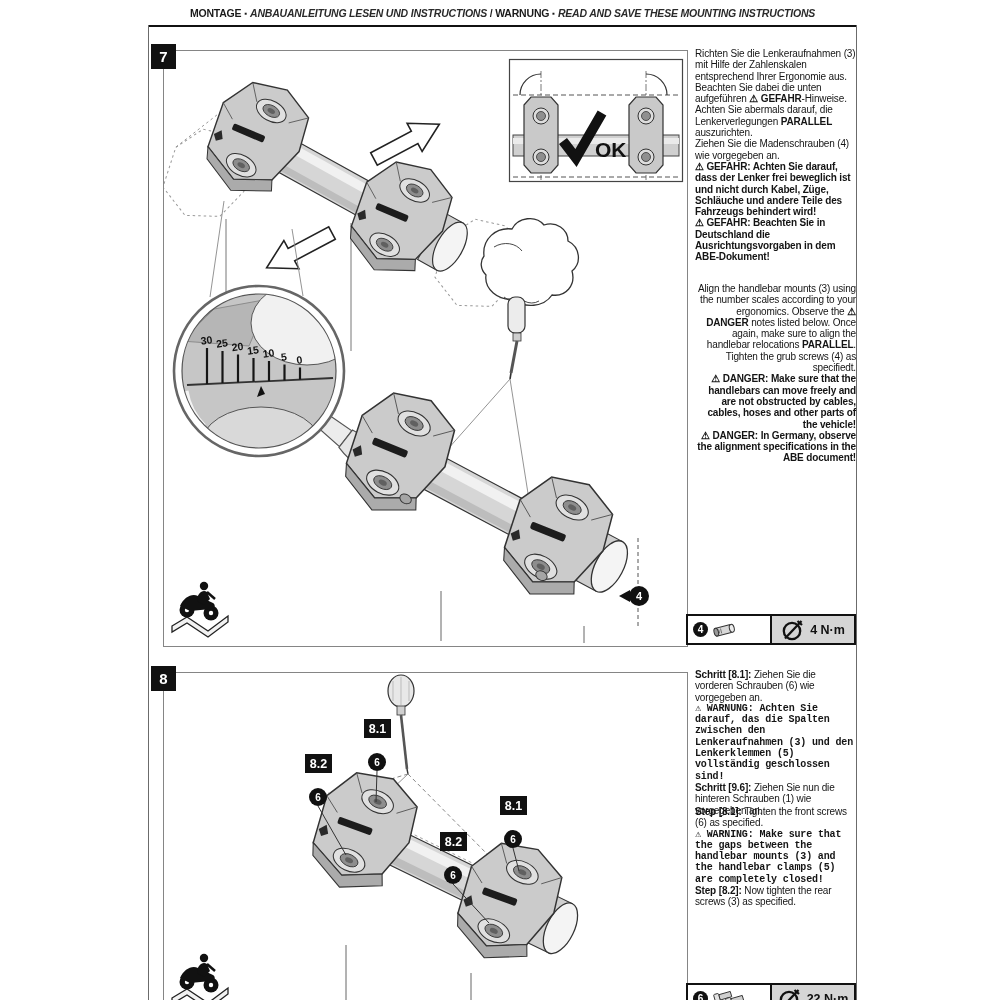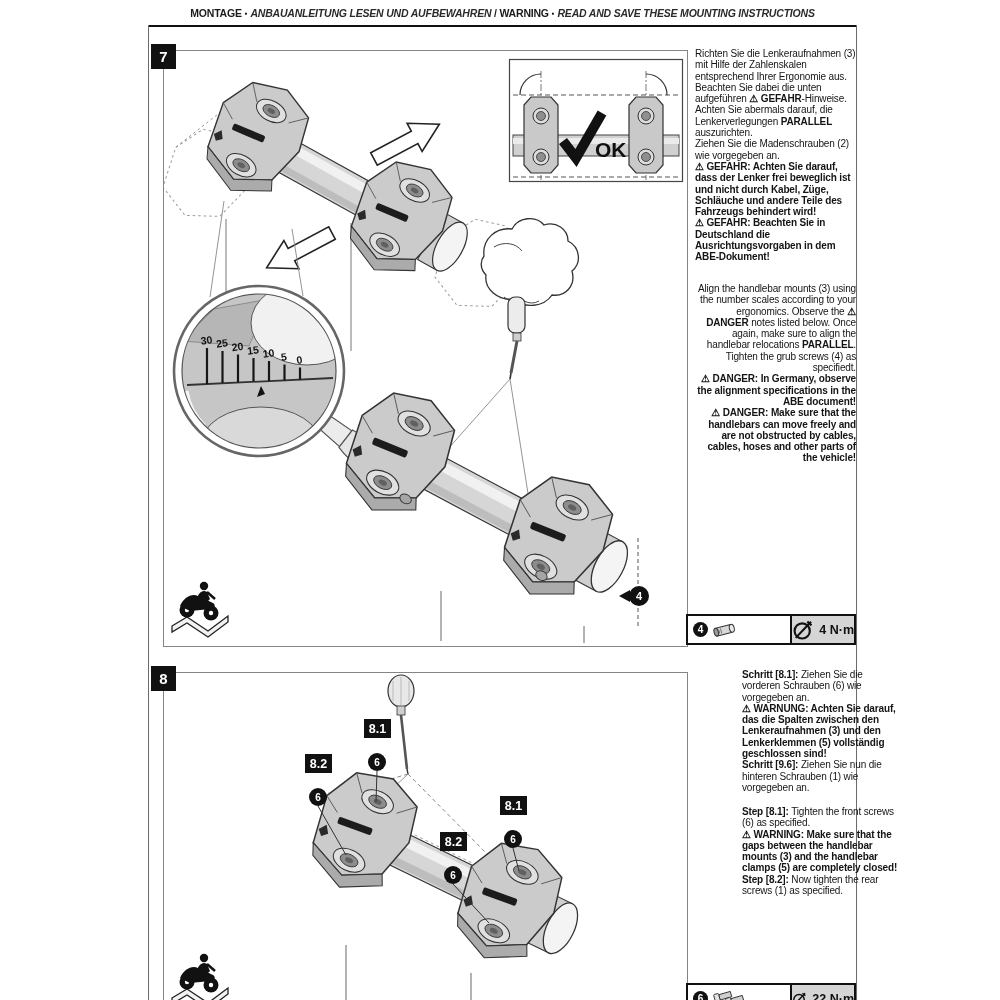--- a/index.html
+++ b/index.html
@@ -22,48 +22,48 @@
   #box7{left:163px;top:50px;width:523px;height:595px;}
   #box8{left:163px;top:672px;width:523px;height:400px;}
   .badge{position:absolute;width:25px;height:25px;background:#111;color:#fff;
          font-weight:bold;font-size:15px;display:flex;align-items:center;
          justify-content:center;z-index:5;}
   #badge7{left:151px;top:44px;} #badge8{left:151px;top:666px;}
 
   
   .tc{position:absolute;left:695px;width:161px;font-size:10px;line-height:11.3px;
       letter-spacing:-0.15px;color:#141414;}
-  #text7{top:48px;height:600px;} #text8{top:669px;height:330px;margin-left:47px;}
+  #text7{top:48px;height:600px;} #text8{top:669px;height:330px;}
   .tc p{margin:0;}
   .tc .bold{font-weight:bold;}
-  .mt8{margin-top:8px;} .mt7{margin-top:7px;} .mt2{margin-top:2px;}
+  .mt8{margin-top:8px;} .mt7{margin-top:7px;} .mt2{margin-top:2px;font-family:Liberation Mono, monospace;}
   .abs-en{position:absolute;left:0;right:0;}
   #en7{top:235px;text-align:right;} #en8{top:137px;}
 
   
   .tbar{position:absolute;left:686px;width:170px;height:31px;border:2px solid #111;
         box-sizing:border-box;display:flex;background:#fff;z-index:4;}
   #tbar7{top:614px;} #tbar8{top:983px;}
   .tleft{flex:1;display:flex;align-items:center;gap:4px;padding-left:5px;
          background:#fff;border-right:2px solid #111;}
-  .tright{width:62px;background:#d5d5d5;display:flex;align-items:center;
+  .tright{width:82px;background:#d5d5d5;display:flex;align-items:center;
           justify-content:center;gap:5px;}
   .tval{font-weight:bold;font-size:12.5px;white-space:nowrap;}
   .pnum{min-width:15px;height:15px;border-radius:50%;background:#111;color:#fff;
         font-size:10px;font-weight:bold;display:flex;align-items:center;
         justify-content:center;}
 
   svg text{font-family:"Liberation Sans",sans-serif;}
 </style>
 </head>
 <body>
 
 <div class="page">
 
-  <div class="hdr"><span class="b">MONTAGE</span><span class="bullet">▪</span><span class="i">ANBAUANLEITUNG LESEN UND AUFBEWAHREN</span><span class="b"> <span>/</span> </span><span class="b">WARNING</span><span class="bullet">▪</span><span class="i">READ AND SAVE THESE MOUNTING INSTRUCTIONS</span></div>
+  <div class="hdr"><span class="b">MONTAGE</span><span class="bullet">▪</span><span class="i">ANBAUANLEITUNG LESEN UND INSTRUCTIONS</span><span class="b"> <span>/</span> </span><span class="b">WARNUNG</span><span class="bullet">▪</span><span class="i">READ AND SAVE THESE MOUNTING INSTRUCTIONS</span></div>
   <div class="hdr-line"></div>
   <div class="vborder" id="vb-l"></div>
   <div class="vborder" id="vb-r"></div>
 
   <div class="badge" id="badge7">7</div>
 
   <div class="panel-box" id="box7">
     <svg width="521" height="593" viewBox="0 0 521 593">
       <defs>
         <g id="clamp7">
@@ -207,28 +207,28 @@
         <circle cx="34" cy="7" r="4.2" fill="#111"></circle>
         <path d="M27,22 C27,14 33,10 37,13 L40,20 L34,26 Z" fill="#111"></path>
         <path d="M37,13 L45,20" stroke="#111" stroke-width="2.5"></path>
       </g>
     </svg>
   </div>
 
   <div class="tc" id="text7">
     <div>
       <p><span>Richten Sie die Lenkeraufnahmen (3) mit Hilfe der Zahlenskalen entsprechend Ihrer Ergonomie aus. Beachten Sie dabei die unten aufgeführen </span><span class="bold">⚠ GEFAHR</span><span>-Hinweise. Achten Sie abermals darauf, die Lenkerverlegungen </span><span class="bold">PARALLEL</span><span> auszurichten.</span></p>
-      <p>Ziehen Sie die Madenschrauben (2) wie vorgegeben an.</p>
+      <p>Ziehen Sie die Madenschrauben (4) wie vorgegeben an.</p>
       <p class="bold mt8">⚠ GEFAHR: Achten Sie darauf, dass der Lenker frei beweglich ist und nicht durch Kabel, Züge, Schläuche und andere Teile des Fahrzeugs behindert wird!</p>
       <p class="bold mt8">⚠ GEFAHR: Beachten Sie in Deutschland die Ausrichtungsvorgaben in dem ABE-Dokument!</p>
     </div>
     <div class="abs-en" id="en7">
       <p><span>Align the handlebar mounts (3) using the number scales according to your ergonomics. Observe the </span><span class="bold">⚠ DANGER</span><span> notes listed below. Once again, make sure to align the handlebar relocations </span><span class="bold">PARALLEL</span><span>. Tighten the grub screws (4) as specifiedt.</span></p>
+      <p class="bold mt8">⚠ DANGER: Make sure that the handlebars can move freely and are not obstructed by cables, cables, hoses and other parts of the vehicle!</p>
       <p class="bold mt8">⚠ DANGER: In Germany, observe the alignment specifications in the ABE document!</p>
-      <p class="bold mt8">⚠ DANGER: Make sure that the handlebars can move freely and are not obstructed by cables, cables, hoses and other parts of the vehicle!</p>
     </div>
   </div>
 
   <div class="tbar" id="tbar7">
     <div class="tleft">
       <span class="pnum">4</span>
       <svg width="26" height="16" viewBox="0 0 26 16">
         <g transform="rotate(-14 13 8)">
           <rect x="3" y="4" width="17" height="8" rx="1.5" fill="#d8d8d8" stroke="#333" stroke-width="1"></rect>
           <ellipse cx="20" cy="8" rx="2.4" ry="4" fill="#ebebeb" stroke="#333" stroke-width="1"></ellipse>
@@ -332,21 +332,21 @@
 
   <div class="tc" id="text8">
     <div>
       <p><span class="bold">Schritt [8.1]:</span><span> Ziehen Sie die vorderen Schrauben (6) wie vorgegeben an.</span></p>
       <p class="bold mt2">⚠ WARNUNG: Achten Sie darauf, das die Spalten zwischen den Lenkeraufnahmen (3) und den Lenkerklemmen (5) vollständig geschlossen sind!</p>
       <p class="mt7"><span class="bold">Schritt [9.6]:</span><span> Ziehen Sie nun die hinteren Schrauben (1) wie vorgegeben an.</span></p>
     </div>
     <div class="abs-en" id="en8">
       <p><span class="bold">Step [8.1]:</span><span> Tighten the front screws (6) as specified.</span></p>
       <p class="bold mt2">⚠ WARNING: Make sure that the gaps between the handlebar mounts (3) and the handlebar clamps (5) are completely closed!</p>
-      <p class="mt7"><span class="bold">Step [8.2]:</span><span> Now tighten the rear screws (1) as specified.</span></p>
+      <p class="mt7"><span class="bold">Step [8.2]:</span><span> Now tighten the rear screws (3) as specified.</span></p>
     </div>
   </div>
 
   <div class="tbar" id="tbar8">
     <div class="tleft">
       <span class="pnum">6</span>
       <svg width="34" height="18" viewBox="0 0 34 18">
         <g transform="rotate(-16 10 9)">
           <rect x="8" y="4" width="12" height="5.5" fill="#cfcfcf" stroke="#333" stroke-width=".9"></rect>
           <rect x="3" y="2.5" width="5" height="8.5" rx="1" fill="#e3e3e3" stroke="#333" stroke-width=".9"></rect>

